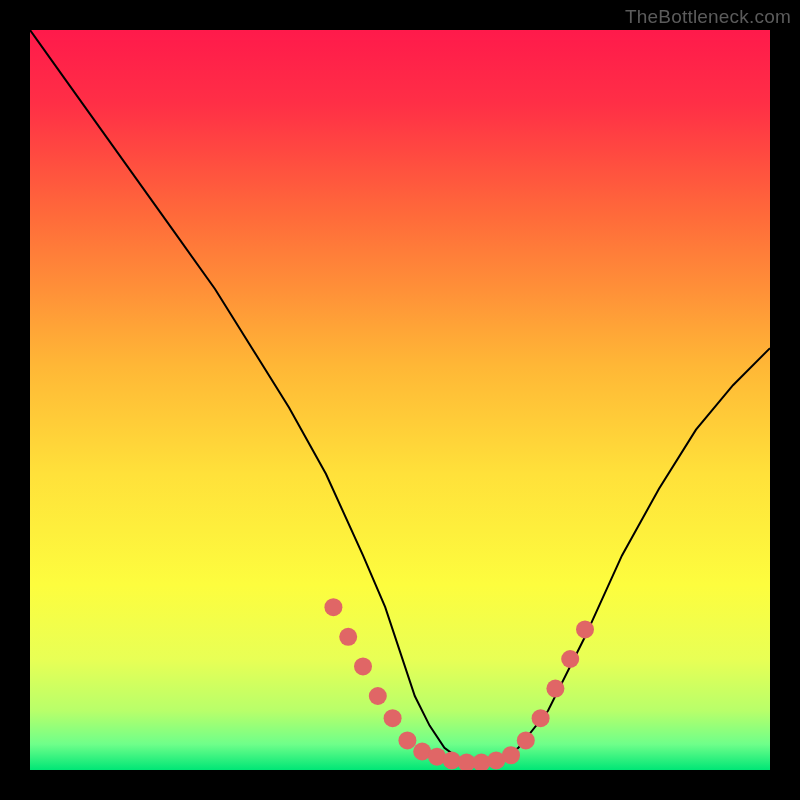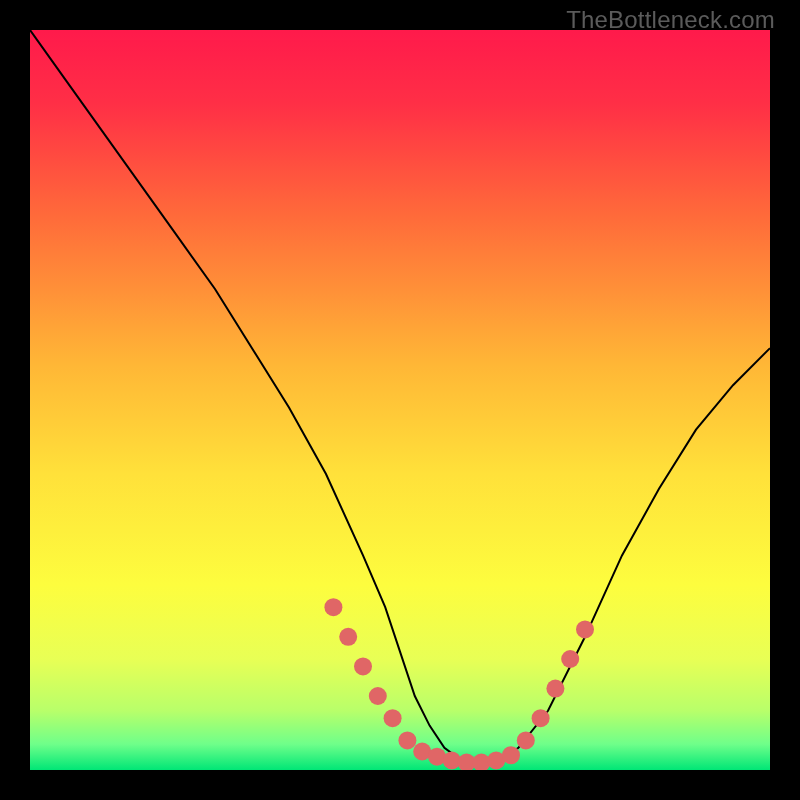--- a/index.html
+++ b/index.html
@@ -22,23 +22,23 @@
     position: absolute;
     left: 30px;
     top: 30px;
     width: 740px;
     height: 740px;
     
   }
   .watermark {
     position: absolute;
     top: 6px;
-    right: 25px;
+    right: 9px;
     font-family: Arial, Helvetica, sans-serif;
-    font-size: 24px;
+    font-size: 19px;
     color: #5b5b5b;
     letter-spacing: 0.2px;
     font-weight: 500;
     text-align: right;
   }
   svg { display: block; }
 </style>
 </head>
 <body>
 

